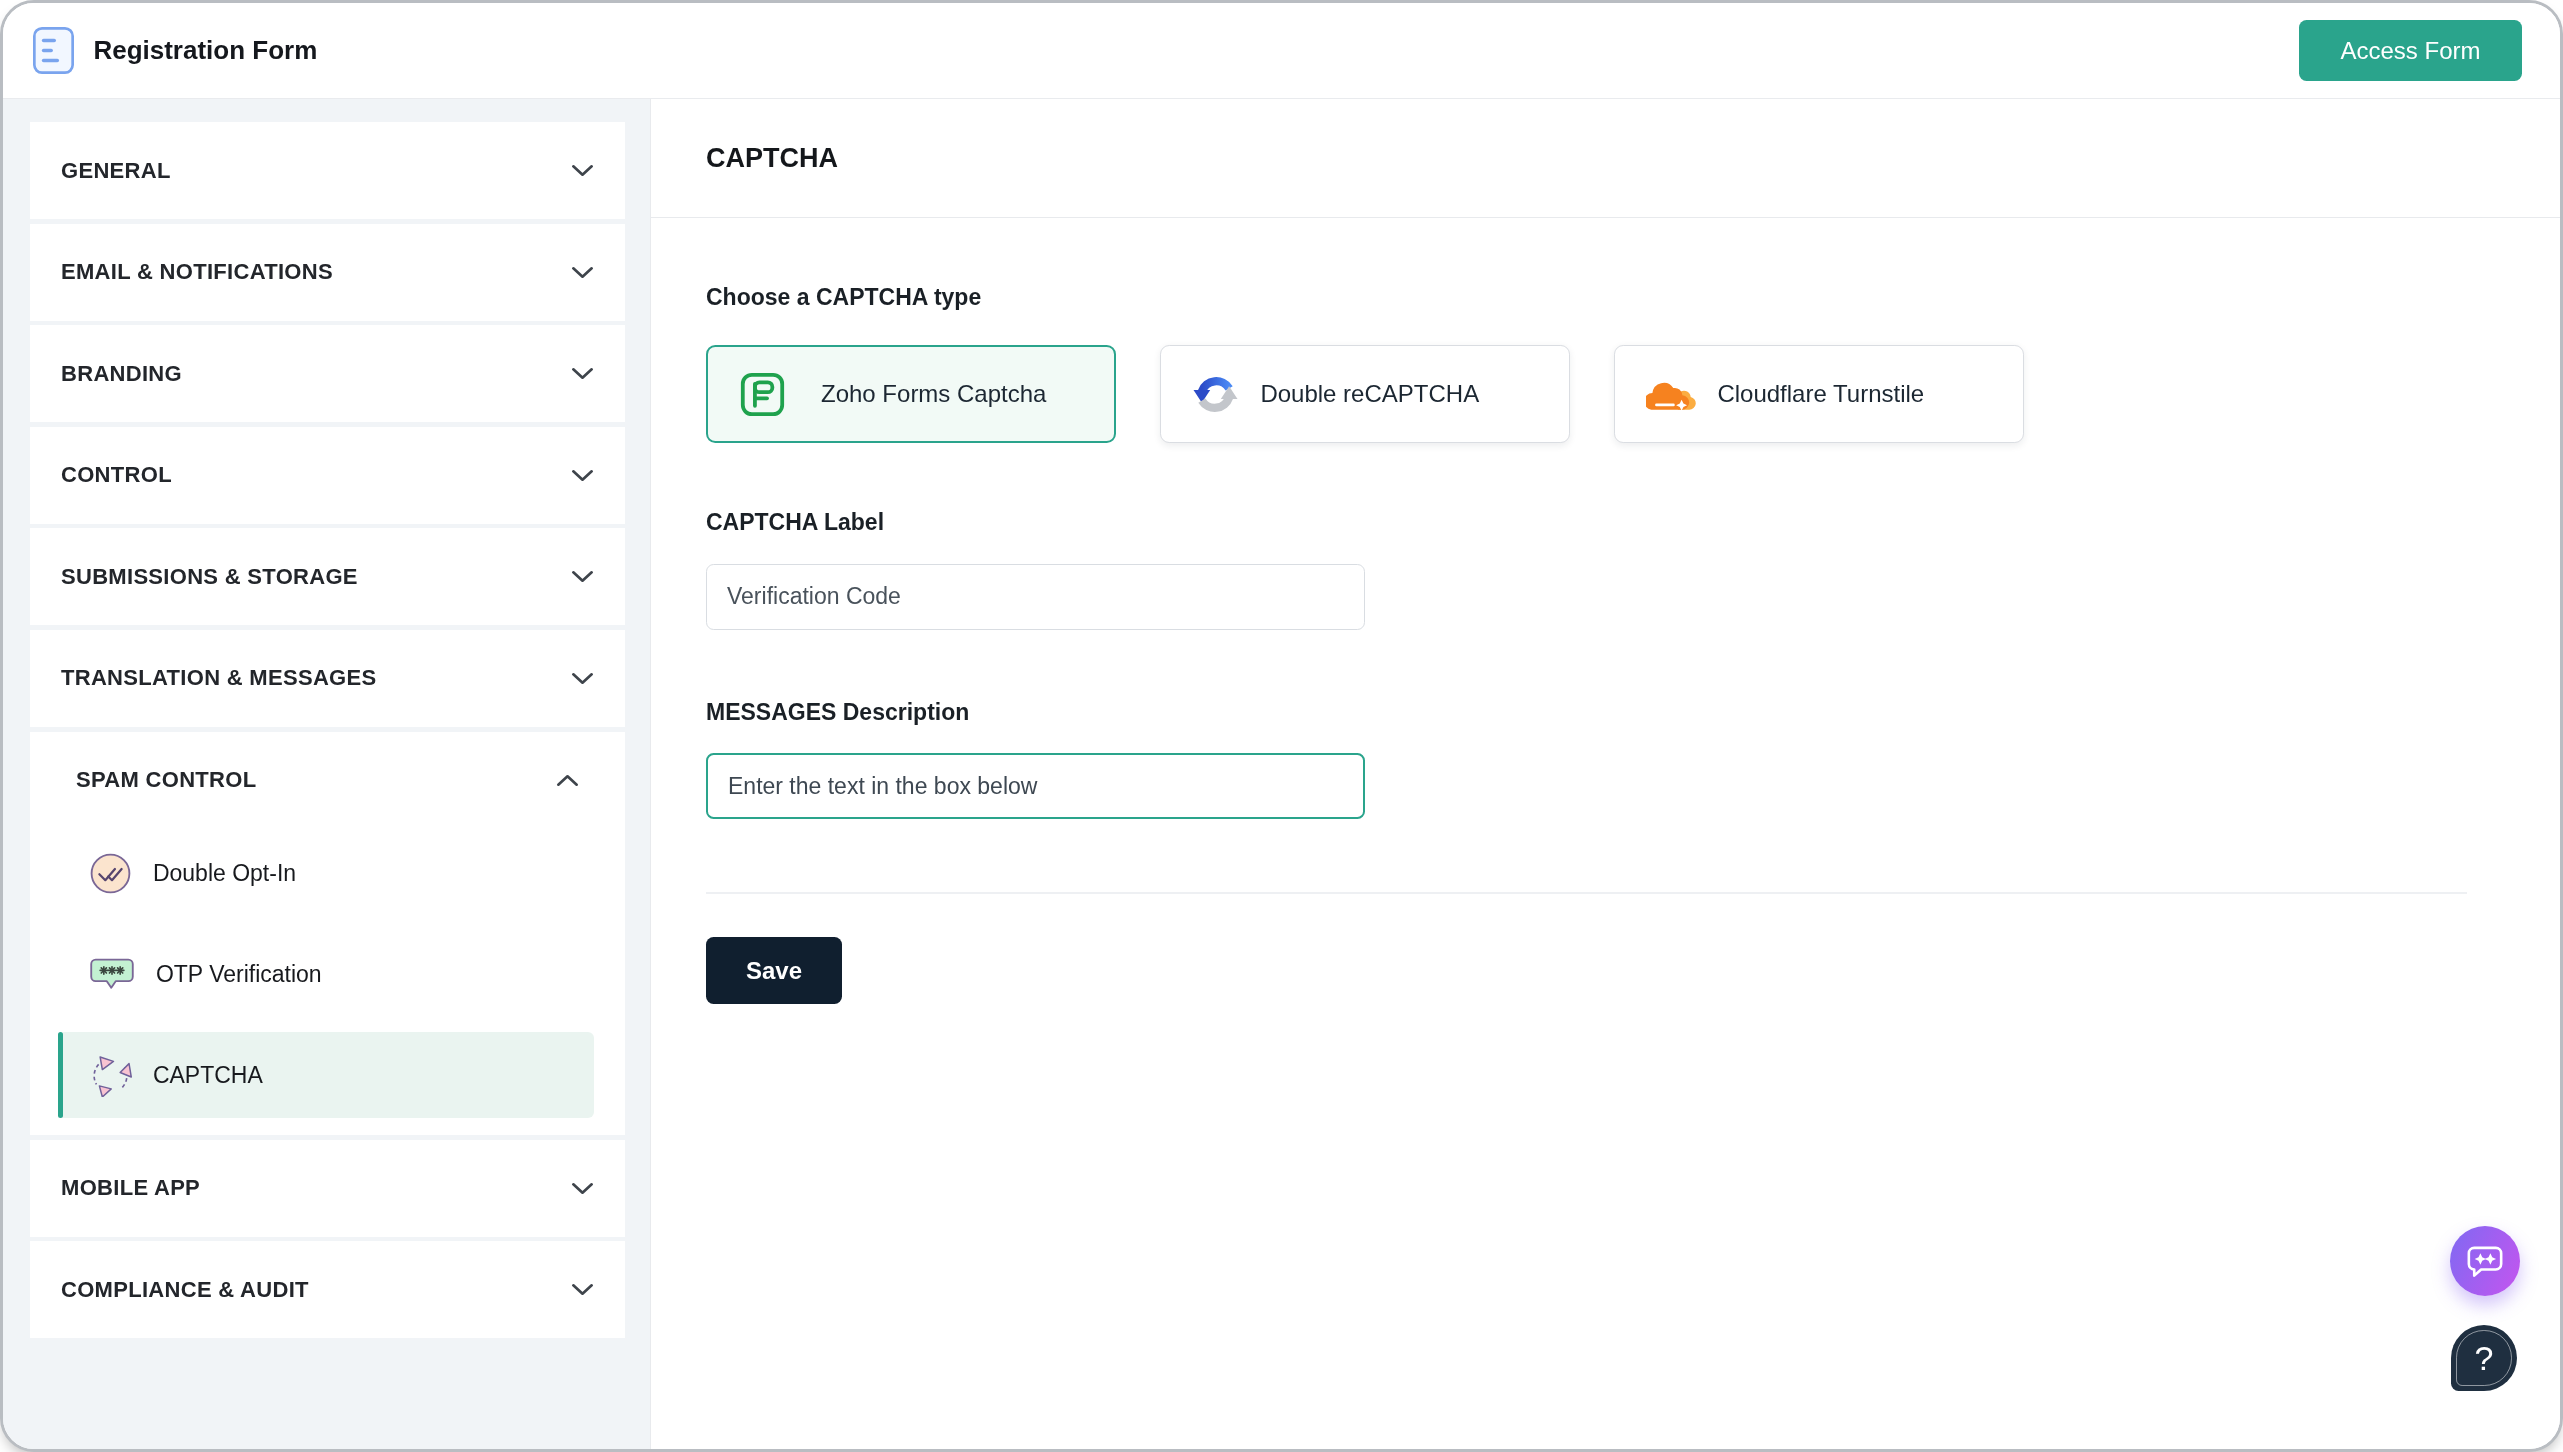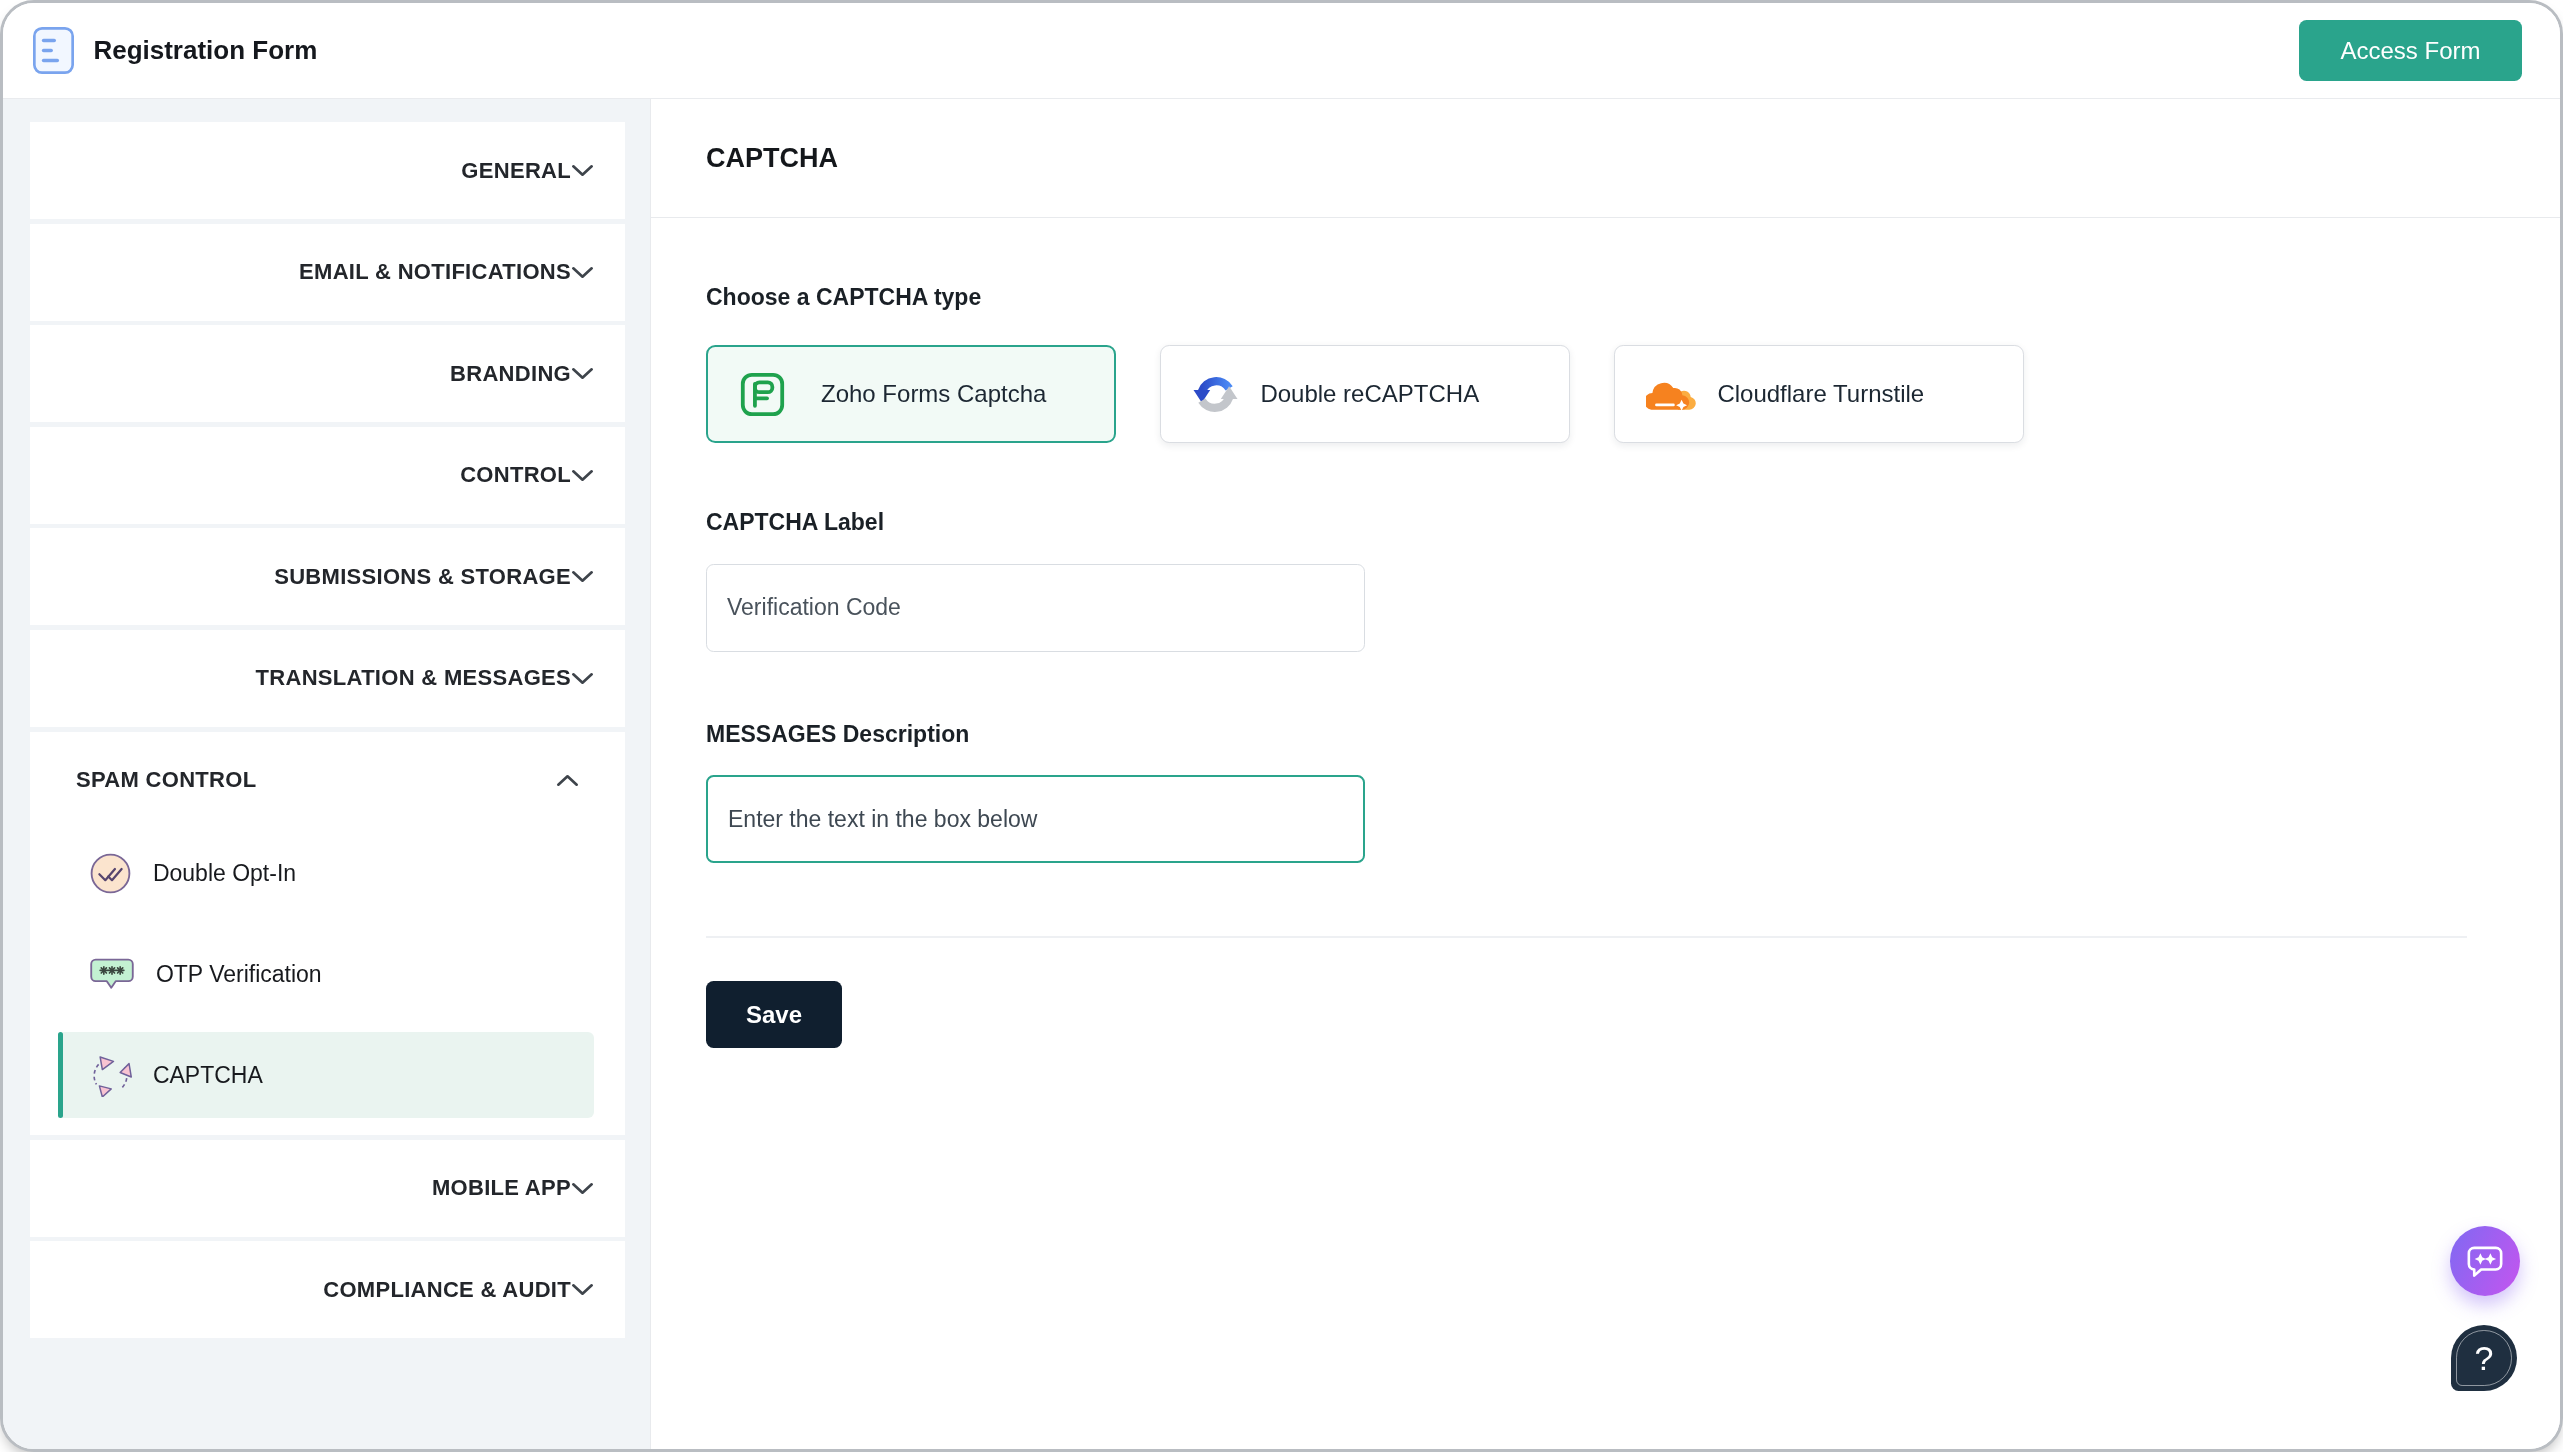--- a/index.html
+++ b/index.html
@@ -11,21 +11,21 @@
   .doc-icon{flex:0 0 auto;display:flex;}
   .header-title{font-size:26px;font-weight:600;color:#15181d;margin-left:18.4px;}
   .spacer{flex:1;}
   .access-btn{width:223px;height:61px;background:#2AA48C;color:#fff;font-size:24px;font-weight:500;
     border:none;border-radius:7.6px;font-family:inherit;cursor:pointer;}
   
   .body{display:flex;height:calc(1452px - 99px);}
   .sidebar{width:647px;flex:0 0 auto;background:#F1F4F7;box-sizing:border-box;
     padding:23px 25px 0 27px;display:flex;flex-direction:column;gap:4.6px;overflow:hidden;}
   .card{background:#fff;flex:0 0 auto;}
-  .card.simple{height:97px;display:flex;align-items:center;justify-content:flex-end;padding:0 31px;box-sizing:border-box;cursor:pointer;}
+  .card.simple{height:97px;display:flex;align-items:center;justify-content:space-between;padding:0 31px;box-sizing:border-box;cursor:pointer;}
   .card-label{font-size:22px;font-weight:700;color:#23262b;letter-spacing:0.3px;}
   .chev{display:flex;}
   .chev.up{transform:rotate(180deg);}
   .card.spam{padding-bottom:17px;}
   .spam-header{height:97px;display:flex;align-items:center;justify-content:space-between;padding:0 46px;cursor:pointer;}
   .spam-items{display:flex;flex-direction:column;gap:15px;padding:1.5px 31px 0 27.5px;}
   .sub-item{position:relative;height:86px;display:flex;align-items:center;gap:21.4px;padding-left:31px;border-radius:6.1px;cursor:pointer;}
   .sub-item .icon{display:flex;flex:0 0 auto;}
   .sub-label{font-size:23px;color:#17191d;}
   .sub-item.selected{background:#EAF4F0;}
@@ -37,21 +37,21 @@
   .content{padding:66px 93px 0 55px;}
   .choose-label{font-size:23px;font-weight:600;color:#1A2026;}
   .type-row{display:flex;gap:44px;margin-top:34px;}
   .type-btn{width:410px;height:98px;display:flex;align-items:center;gap:21.4px;padding-left:31px;box-sizing:border-box;
     background:#fff;border:1.5px solid #DADDE2;border-radius:9.2px;box-shadow:0 2.3px 7.6px rgba(30,42,56,.08);cursor:pointer;}
   .type-btn.selected{background:#F2FAF6;border:2.3px solid #2AA48C;box-shadow:none;gap:35px;}
   .type-btn .icon{display:flex;flex:0 0 auto;}
   .type-label{font-size:24px;color:#1C2732;font-weight:500;}
   .field-label{font-size:23px;font-weight:600;color:#1A2026;margin-top:69px;}
   .field-label.first{margin-top:66px;}
-  .text-input{display:block;width:659px;height:88px;margin-top:27.5px;box-sizing:border-box;
+  .text-input{display:block;width:659px;height:66px;margin-top:27.5px;box-sizing:border-box;
     border:1.5px solid #D9DDE2;border-radius:7.6px;padding:0 20px;font-size:23px;color:#49525B;
     font-family:inherit;background:#fff;outline:none;}
   .text-input.focused{border:2.3px solid #2AA48C;color:#3E4852;}
   .divider{height:2.3px;background:#EEF0F3;margin-top:73px;}
   .save-btn{margin-top:43px;width:136px;height:67px;background:#101F2F;color:#fff;border:none;border-radius:7.6px;
     font-size:24px;font-weight:600;font-family:inherit;cursor:pointer;}
   
   .float-chat{position:absolute;right:40px;bottom:153px;width:70px;height:70px;border-radius:50%;
     background:linear-gradient(115deg,#8368F2 5%,#C156EF 95%);display:flex;align-items:center;justify-content:center;
     box-shadow:0 9.2px 18.4px rgba(130,90,240,.35);cursor:pointer;}

